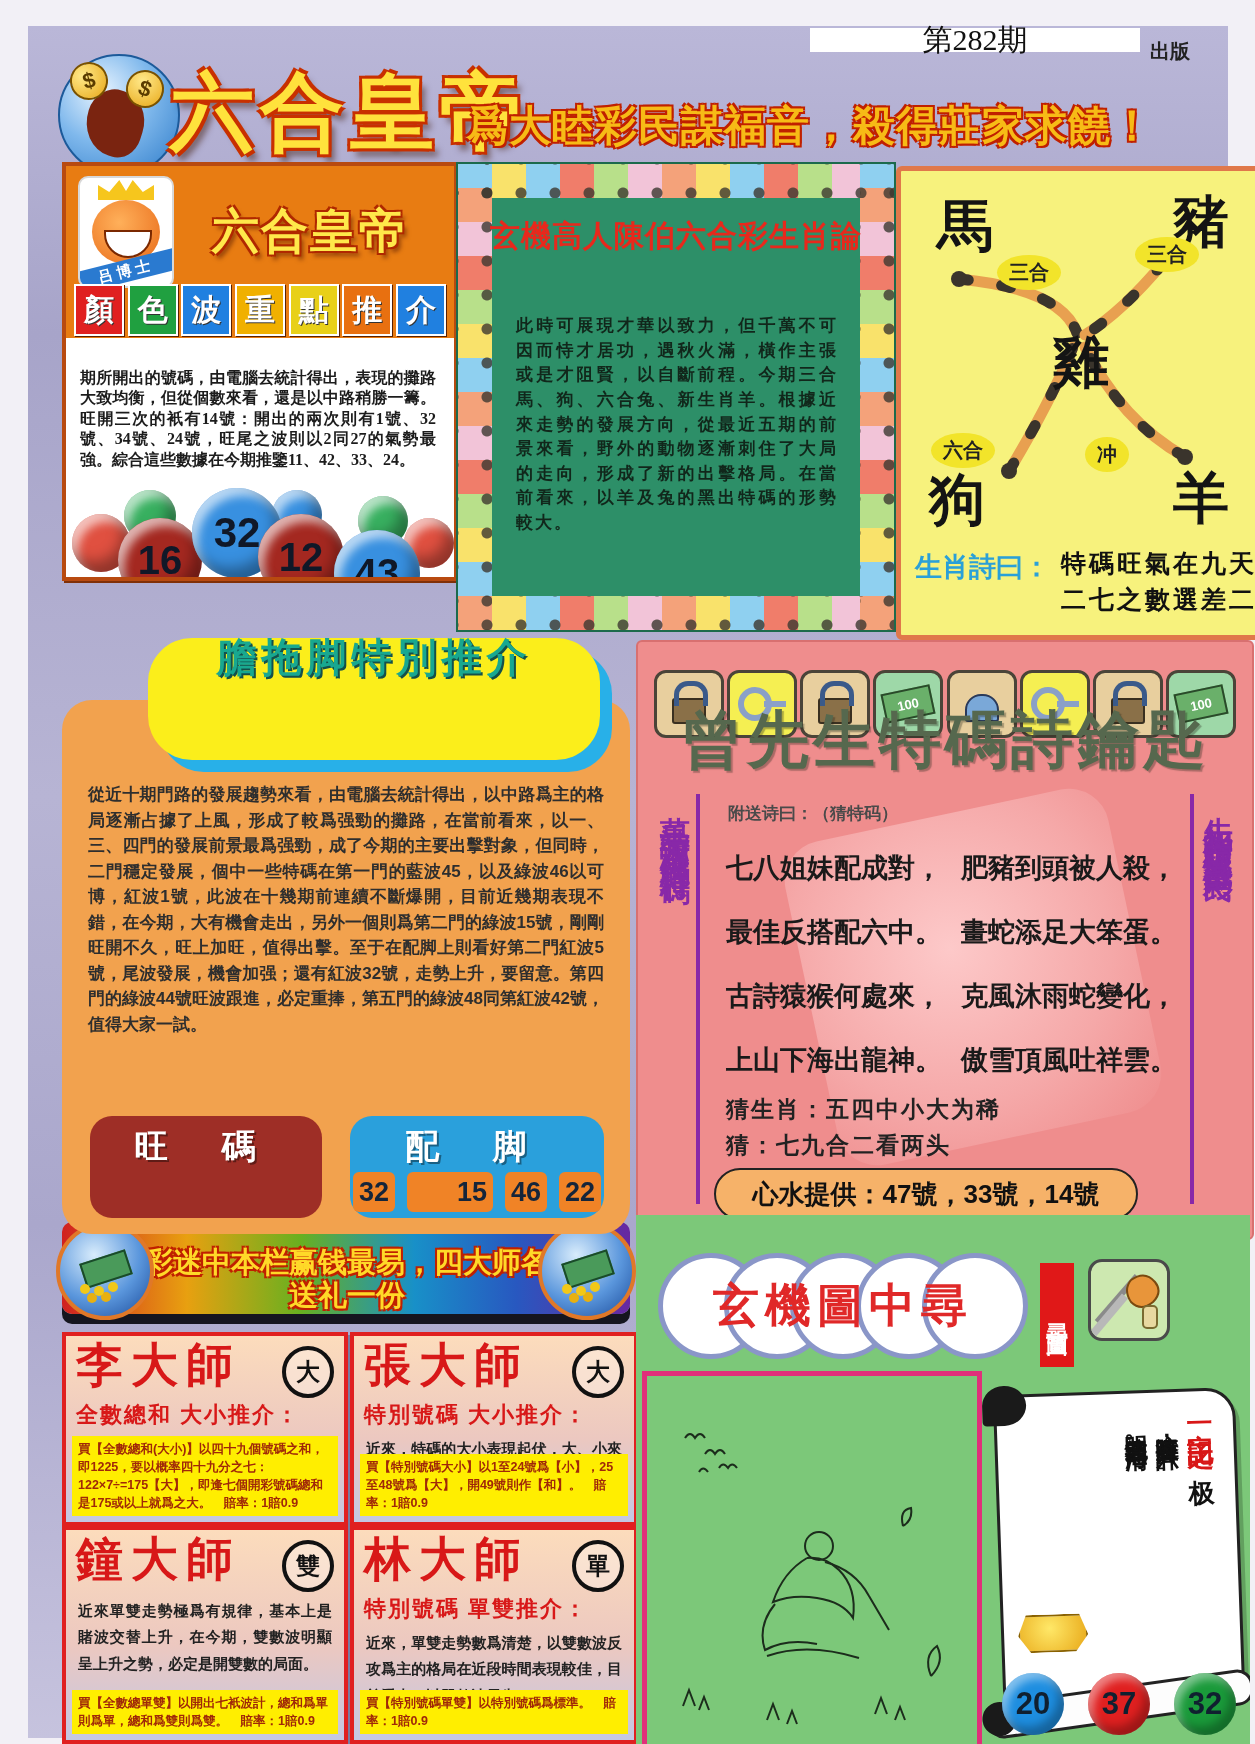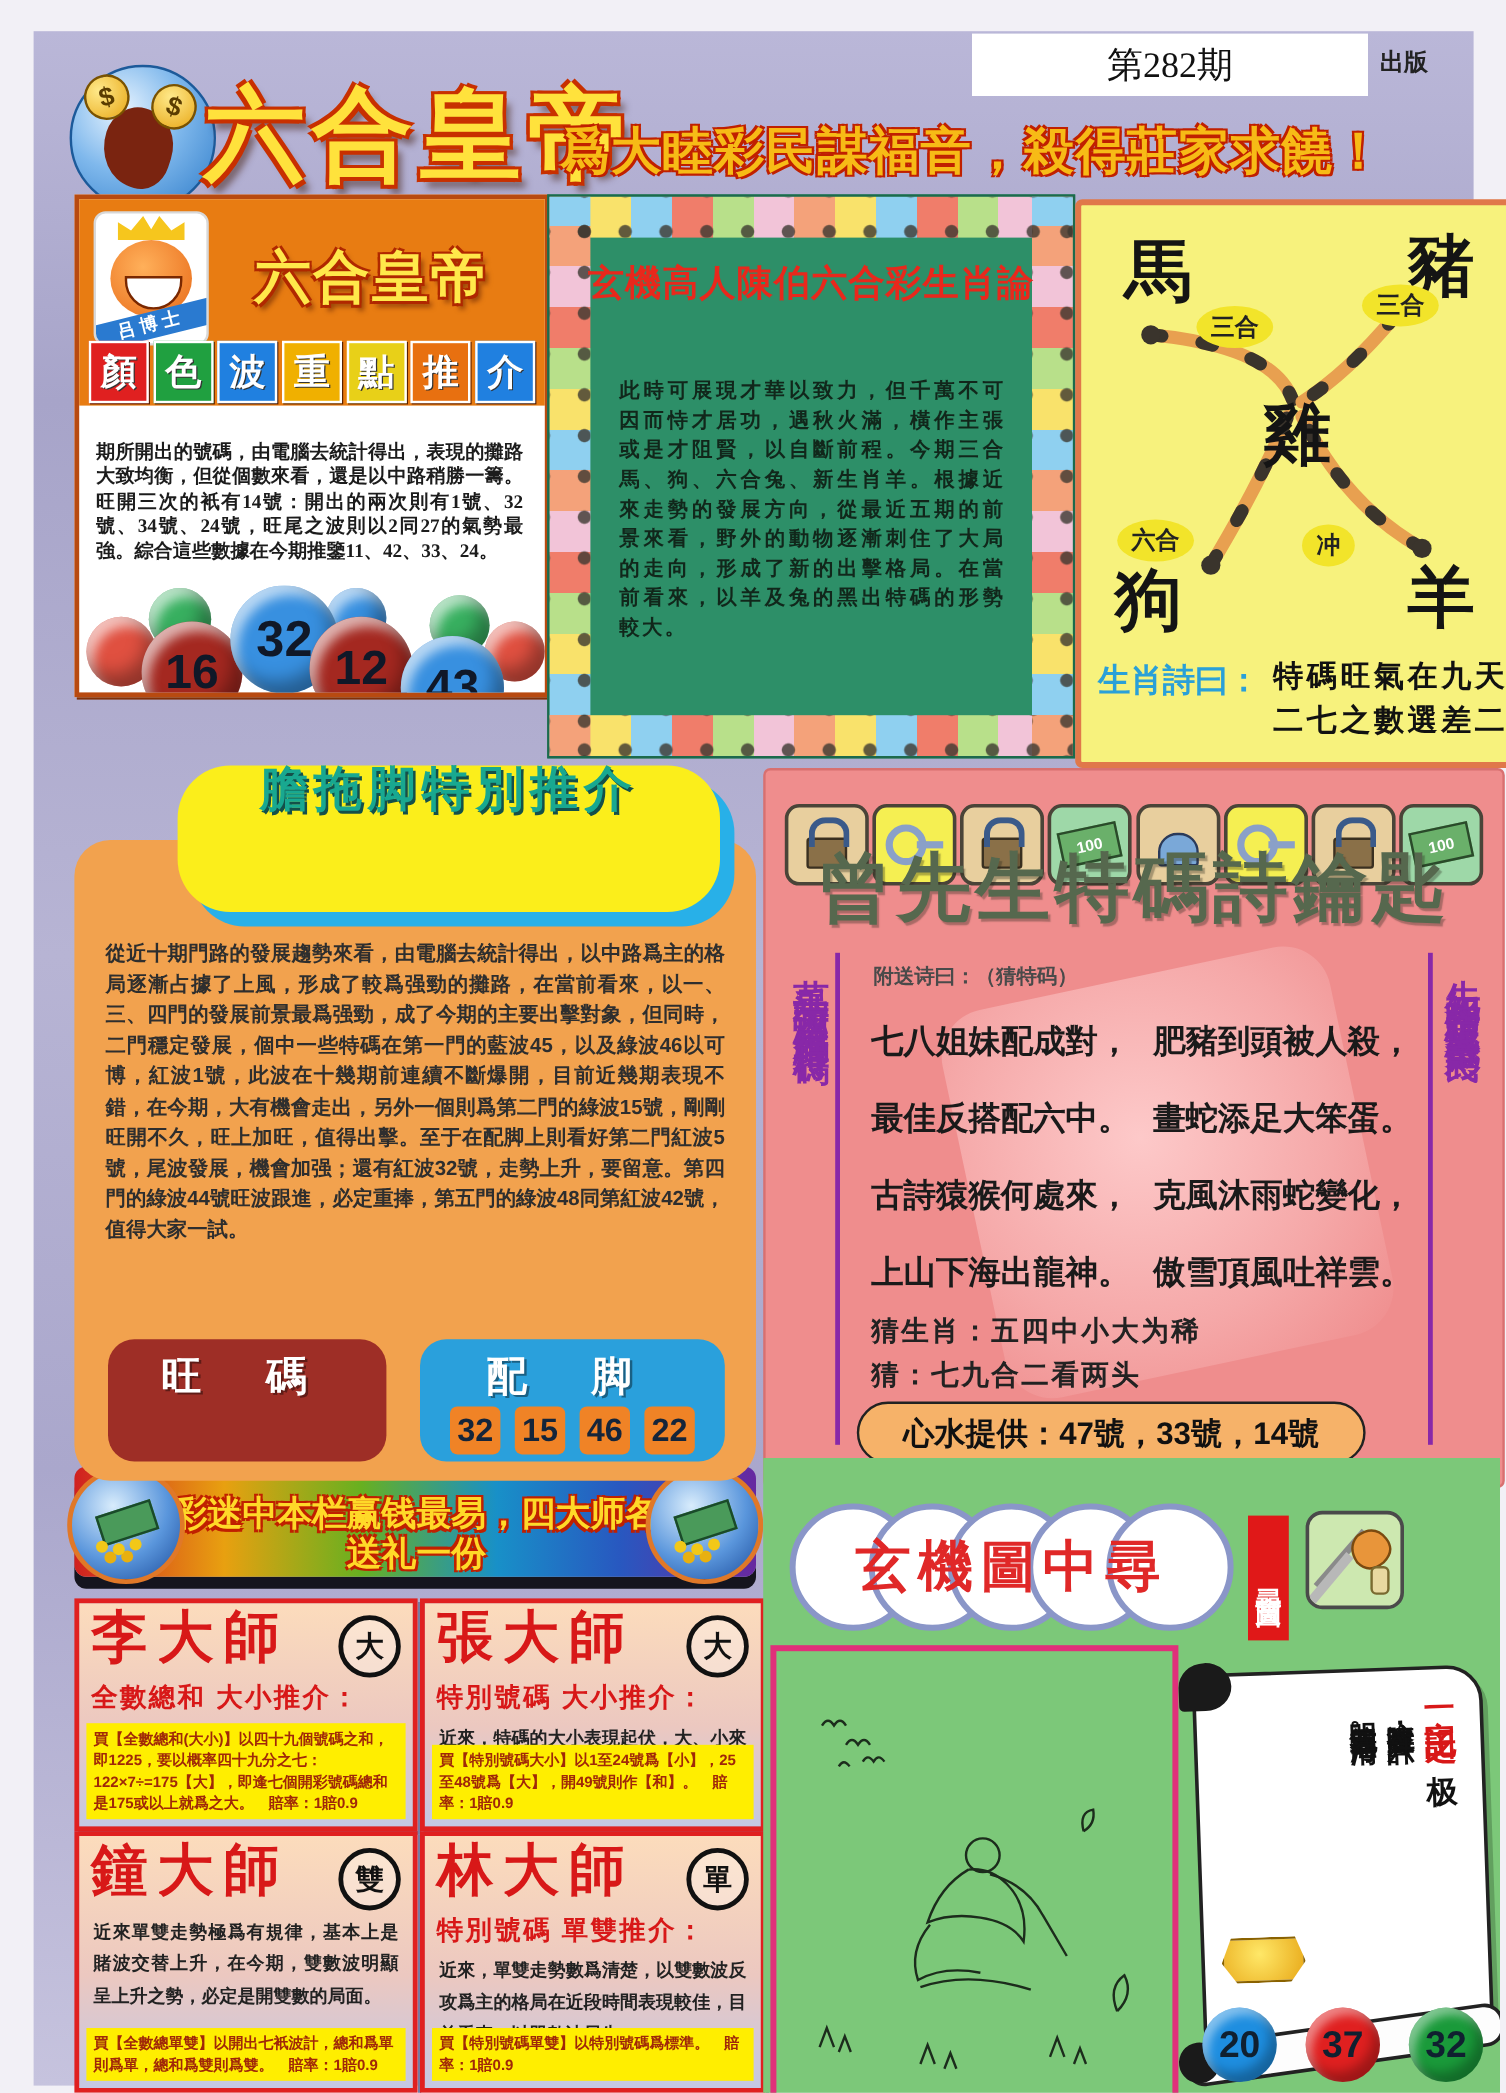--- a/index.html
+++ b/index.html
@@ -2,21 +2,21 @@
 <html><head>
 <meta charset="utf-8">
 <style>
   html,body{margin:0;padding:0;}
   body{width:1255px;height:1744px;background:#f2f0f6;font-family:"Liberation Sans",sans-serif;position:relative;overflow:hidden;}
   .abs{position:absolute;}
   .page{position:absolute;left:0;top:0;width:1255px;height:1744px;}
   .canvas{position:absolute;left:28px;top:26px;width:1200px;height:1712px;
     background:linear-gradient(180deg,#bab7d8 0%,#a7a4c9 18%,#b7b4d4 45%,#aaa7cc 70%,#c6c3de 100%);}
   
-  .period-box{left:782px;top:2px;width:330px;height:52px;background:#fff;display:flex;align-items:center;justify-content:center;
+  .period-box{left:782px;top:2px;width:330px;height:24px;background:#fff;display:flex;align-items:center;justify-content:center;
     font-family:"Liberation Serif",serif;font-size:30px;color:#111;}
   .publisher{left:1122px;top:12px;font-size:20px;font-weight:bold;color:#222;}
   .mascot-money{left:30px;top:28px;width:118px;height:118px;border-radius:50%;
     background:radial-gradient(circle at 35% 30%,#e8f4ff 0%,#7fb8ec 45%,#2c7ac8 100%);border:2px solid #1c5a9a;}
   .mascot-money .fig{position:absolute;left:26px;top:34px;width:58px;height:66px;background:#7a2410;border-radius:46% 54% 40% 60%;transform:rotate(18deg);}
   .dollar-badge{position:absolute;width:34px;height:34px;border-radius:50%;background:radial-gradient(circle at 35% 30%,#ffe98a,#e8a818);
     border:2px solid #7a5200;color:#5a3c00;font-weight:bold;font-size:22px;display:flex;align-items:center;justify-content:center;transform:rotate(-15deg);}
   .main-title{left:142px;top:30px;font-size:84px;font-weight:bold;letter-spacing:6px;color:#ffe23c;
     text-shadow:3px 3px 0 #c83000,-3px 3px 0 #c83000,3px -3px 0 #c83000,-3px -3px 0 #c83000,6px 8px 6px rgba(60,20,0,.5);}
   .sub-title{left:438px;top:72px;font-size:42px;font-weight:bold;color:#f7bb16;letter-spacing:1px;
@@ -235,21 +235,21 @@
 
     <div class="abs song-panel">
       <div class="song-body">從近十期門路的發展趨勢來看，由電腦去統計得出，以中路爲主的格局逐漸占據了上風，形成了較爲强勁的攤路，在當前看來，以一、三、四門的發展前景最爲强勁，成了今期的主要出擊對象，但同時，二門穩定發展，個中一些特碼在第一門的藍波45，以及綠波46以可博，紅波1號，此波在十幾期前連續不斷爆開，目前近幾期表現不錯，在今期，大有機會走出，另外一個則爲第二門的綠波15號，剛剛旺開不久，旺上加旺，值得出擊。至于在配脚上則看好第二門紅波5號，尾波發展，機會加强；還有紅波32號，走勢上升，要留意。第四門的綠波44號旺波跟進，必定重捧，第五門的綠波48同第紅波42號，值得大家一試。</div>
       <div class="numbox" style="left:28px;top:416px;width:232px;height:102px;background:#9e2e26;">
         <div class="nb-title">旺 碼</div>
       </div>
       <div class="numbox" style="left:288px;top:416px;width:254px;height:102px;background:#2aa0dc;">
         <div class="nb-title">配 脚</div>
         <div class="numrow">
           <div class="numcell" style="background:#f08326;">32</div>
-          <div class="numcell" style="background:#f08326;">15</div>
+          <div class="numcell" style="background:#f08326;padding-left:44px;">15</div>
           <div class="numcell" style="background:#f08326;">46</div>
           <div class="numcell" style="background:#f08326;">22</div>
         </div>
       </div>
     </div>
     <div class="abs song-badge">
       <div class="song-sub">膽拖脚特別推介</div>
     </div>
 
     <div class="abs zeng">

